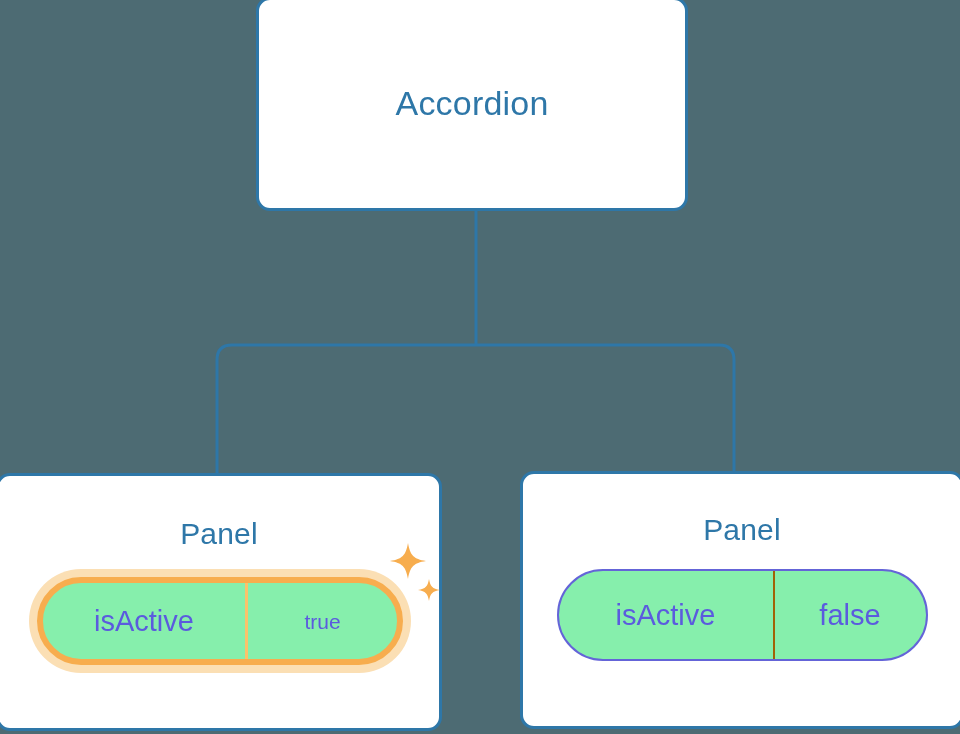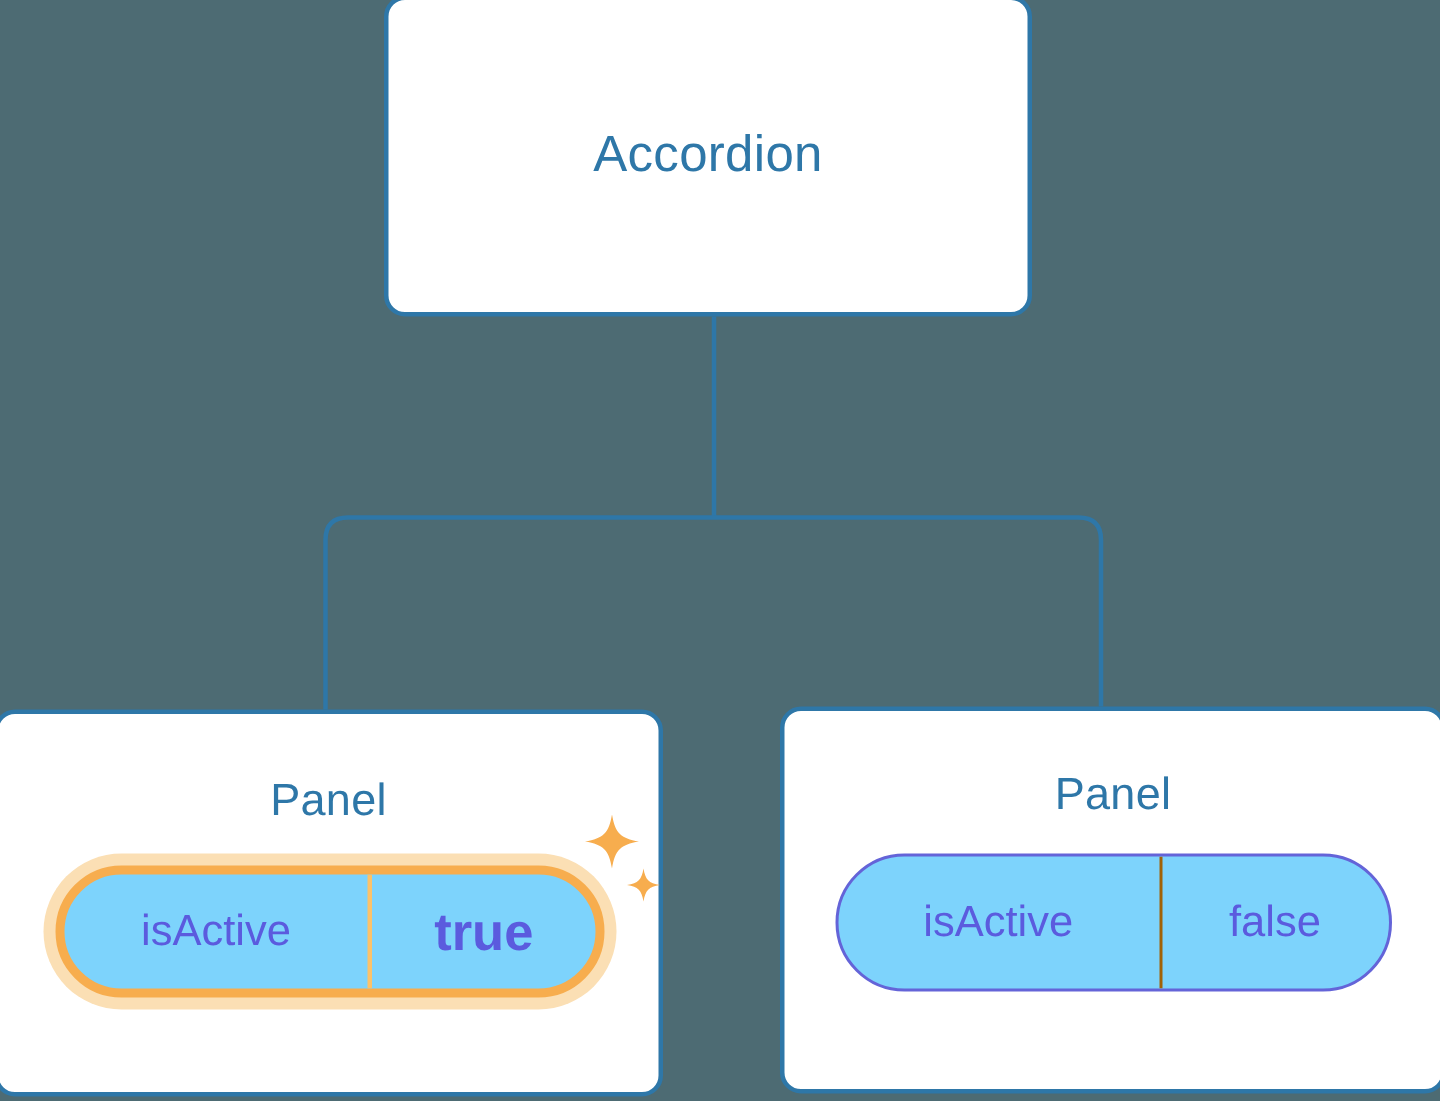--- a/index.html
+++ b/index.html
@@ -88,21 +88,21 @@
   #node-panel-left .panel-title { margin-top: 41px; font-size: 30px; }
   #node-panel-right .panel-title { margin-top: 39px; font-size: 30px; }
 
   
   .pill {
     display: flex;
     align-items: stretch;
     border-radius: 999px;
     box-sizing: border-box;
     overflow: hidden;
-    background: #7dd3fc;
+    background: #86efac;
   }
   .pill-cell {
     display: flex;
     align-items: center;
     justify-content: center;
     color: #5b5bde;
     font-size: 29px;
     line-height: 1;
     white-space: nowrap;
     box-sizing: border-box;
@@ -131,22 +131,22 @@
     box-sizing: content-box;
   }
   .pill-highlight {
     border: 6px solid #f7ad4e;
     height: 88px;
   }
   .pill-highlight .pill-key   { width: 202px; font-size: 29px; }
   .pill-highlight .pill-value {
     width: 152px;
     border-left: 3px solid #fbc26a;
-    font-weight: bold;
-    font-size: 35px;
+    font-weight: normal;
+    font-size: 21px;
   }
 
   
   .sparkles {
     position: absolute;
     left: 386px;
     top: 543px;
     width: 58px;
     height: 64px;
     pointer-events: none;

